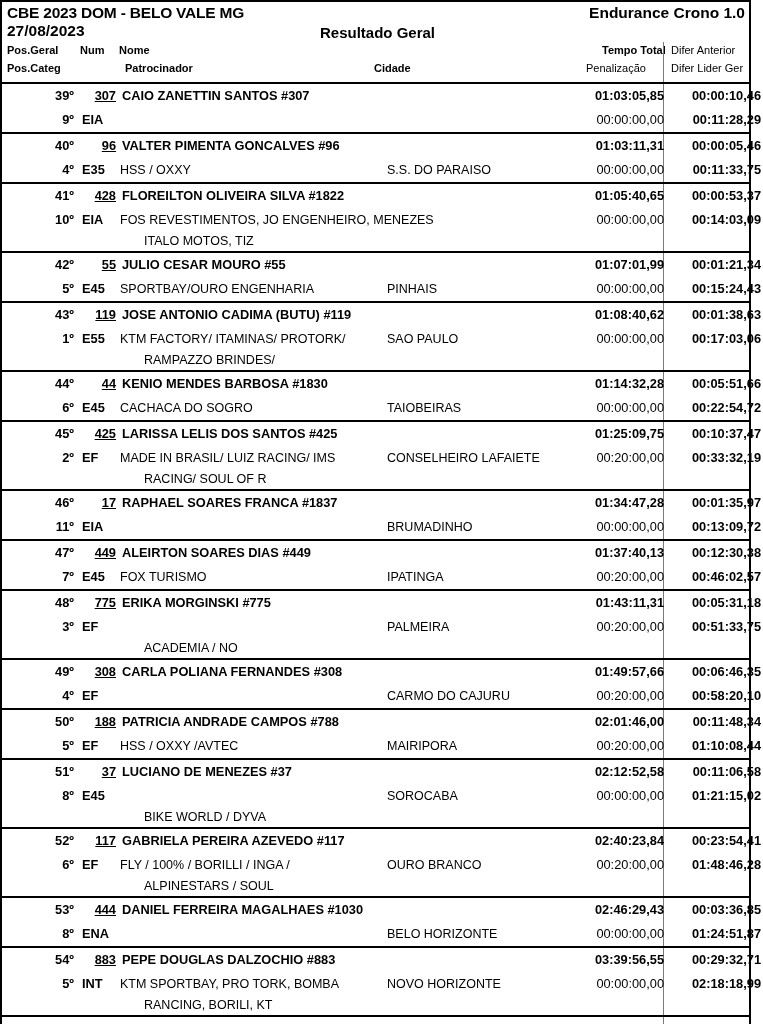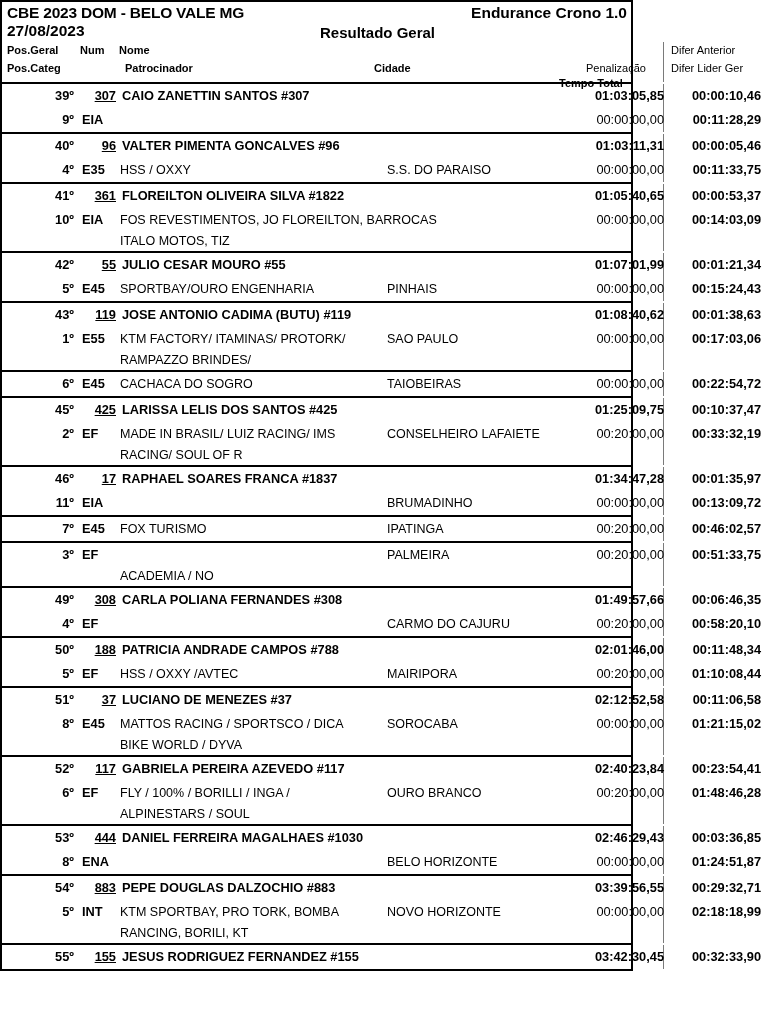--- a/index.html
+++ b/index.html
@@ -10,21 +10,21 @@
   body {
     width: 763px;
     height: 1024px;
     font-family: "Liberation Sans", sans-serif;
     color: #000000;
     overflow: hidden;
   }
 
   .page {
     position: relative;
-    width: 633px;
+    width: 751px;
     height: 1024px;
     background: #fff;
   }
 
   
   .doc-header {
     position: relative;
     height: 82px;
     border-left: 2px solid #000;
     border-right: 2px solid #000;
@@ -63,21 +63,21 @@
     font-size: 11px;
     white-space: nowrap;
   }
   .colhdr.b { font-weight: bold; }
   .h-posgeral { left: 5px;  top: 42px; }
   .h-num      { left: 78px; top: 42px; }
   .h-nome     { left: 117px; top: 42px; }
   .h-poscateg { left: 5px;  top: 60px; }
   .h-patro    { left: 123px; top: 60px; }
   .h-cidade   { left: 372px; top: 60px; }
-  .h-tempo    { left: 557px; top: 42px; margin-top: 33px; }
+  .h-tempo    { left: 600px; top: 42px; }
   .h-penal    { left: 584px; top: 60px; font-weight: normal; }
   .h-difant   { left: 669px; top: 42px; font-weight: normal; }
   .h-diflid   { left: 669px; top: 60px; font-weight: normal; }
 
   
   .tbody {
     border-left: 2px solid #000;
     border-right: 2px solid #000;
     border-top: 2px solid #000;
     border-bottom: 2px solid #000;
@@ -109,21 +109,21 @@
   .c-nome     { left: 120px; font-weight: bold; }
   .c-poscateg { left: 0;   width: 72px;  text-align: right; font-weight: bold; }
   .c-categ    { left: 80px; font-weight: bold; }
   .c-patro    { left: 118px; font-weight: normal; }
   .c-cidade   { left: 385px; font-weight: normal; }
   .c-tempo    { left: 540px; width: 122px; text-align: right; font-weight: bold; }
   .c-penal    { left: 540px; width: 122px; text-align: right; font-weight: normal; }
   .c-difant   { left: 666px; width: 93px;  text-align: right; font-weight: bold; }
   .c-diflid   { left: 666px; width: 93px;  text-align: right; font-weight: bold; }
 
-  .line.extra .c-patro { line-height: 19px; }
+  .line.extra .c-patro { line-height: 19px; margin-left: 24px; }
 
   
   .vdiv {
     position: absolute;
     left: 661px;
     top: 0;
     bottom: 0;
     width: 1px;
     background: #7a7a7a;
   }
@@ -187,29 +187,29 @@
           <div class="cell sm c-patro">HSS / OXXY</div>
           <div class="cell sm c-cidade">S.S. DO PARAISO</div>
           <div class="cell c-penal">00:00:00,00</div>
           <div class="cell c-diflid">00:11:33,75</div>
         </div>
       </div>
       <div class="rowgrp">
         <div class="vdiv"></div>
         <div class="line">
           <div class="cell c-posgeral">41º</div>
-          <div class="cell c-num">361</div>
+          <div class="cell c-num">428</div>
           <div class="cell c-nome">FLOREILTON OLIVEIRA SILVA #1822</div>
           <div class="cell c-tempo">01:05:40,65</div>
           <div class="cell c-difant">00:00:53,37</div>
         </div>
         <div class="line second">
           <div class="cell c-poscateg">10º</div>
           <div class="cell c-categ">EIA</div>
-          <div class="cell sm c-patro">FOS REVESTIMENTOS, JO FLOREILTON, BARROCAS</div>
+          <div class="cell sm c-patro">FOS REVESTIMENTOS, JO ENGENHEIRO, MENEZES</div>
           <div class="cell sm c-cidade"></div>
           <div class="cell c-penal">00:00:00,00</div>
           <div class="cell c-diflid">00:14:03,09</div>
         </div>
         <div class="line extra">
           <div class="cell sm c-patro" style="line-height:19px">ITALO MOTOS, TIZ</div>
         </div>
       </div>
       <div class="rowgrp">
         <div class="vdiv"></div>
@@ -245,20 +245,27 @@
           <div class="cell sm c-cidade">SAO PAULO</div>
           <div class="cell c-penal">00:00:00,00</div>
           <div class="cell c-diflid">00:17:03,06</div>
         </div>
         <div class="line extra">
           <div class="cell sm c-patro" style="line-height:19px">RAMPAZZO BRINDES/</div>
         </div>
       </div>
       <div class="rowgrp">
         <div class="vdiv"></div>
+        <div class="line">
+          <div class="cell c-posgeral">44º</div>
+          <div class="cell c-num">44</div>
+          <div class="cell c-nome">KENIO MENDES BARBOSA #1830</div>
+          <div class="cell c-tempo">01:14:32,28</div>
+          <div class="cell c-difant">00:05:51,66</div>
+        </div>
         <div class="line second">
           <div class="cell c-poscateg">6º</div>
           <div class="cell c-categ">E45</div>
           <div class="cell sm c-patro">CACHACA DO SOGRO</div>
           <div class="cell sm c-cidade">TAIOBEIRAS</div>
           <div class="cell c-penal">00:00:00,00</div>
           <div class="cell c-diflid">00:22:54,72</div>
         </div>
       </div>
       <div class="rowgrp">
@@ -295,31 +302,45 @@
           <div class="cell c-poscateg">11º</div>
           <div class="cell c-categ">EIA</div>
           <div class="cell sm c-patro"></div>
           <div class="cell sm c-cidade">BRUMADINHO</div>
           <div class="cell c-penal">00:00:00,00</div>
           <div class="cell c-diflid">00:13:09,72</div>
         </div>
       </div>
       <div class="rowgrp">
         <div class="vdiv"></div>
+        <div class="line">
+          <div class="cell c-posgeral">47º</div>
+          <div class="cell c-num">449</div>
+          <div class="cell c-nome">ALEIRTON SOARES DIAS #449</div>
+          <div class="cell c-tempo">01:37:40,13</div>
+          <div class="cell c-difant">00:12:30,38</div>
+        </div>
         <div class="line second">
           <div class="cell c-poscateg">7º</div>
           <div class="cell c-categ">E45</div>
           <div class="cell sm c-patro">FOX TURISMO</div>
           <div class="cell sm c-cidade">IPATINGA</div>
           <div class="cell c-penal">00:20:00,00</div>
           <div class="cell c-diflid">00:46:02,57</div>
         </div>
       </div>
       <div class="rowgrp">
         <div class="vdiv"></div>
+        <div class="line">
+          <div class="cell c-posgeral">48º</div>
+          <div class="cell c-num">775</div>
+          <div class="cell c-nome">ERIKA MORGINSKI #775</div>
+          <div class="cell c-tempo">01:43:11,31</div>
+          <div class="cell c-difant">00:05:31,18</div>
+        </div>
         <div class="line second">
           <div class="cell c-poscateg">3º</div>
           <div class="cell c-categ">EF</div>
           <div class="cell sm c-cidade">PALMEIRA</div>
           <div class="cell c-penal">00:20:00,00</div>
           <div class="cell c-diflid">00:51:33,75</div>
         </div>
         <div class="line extra">
           <div class="cell sm c-patro" style="line-height:19px">ACADEMIA /  NO</div>
         </div>
@@ -365,21 +386,20 @@
         <div class="line">
           <div class="cell c-posgeral">51º</div>
           <div class="cell c-num">37</div>
           <div class="cell c-nome">LUCIANO DE MENEZES #37</div>
           <div class="cell c-tempo">02:12:52,58</div>
           <div class="cell c-difant">00:11:06,58</div>
         </div>
         <div class="line second">
           <div class="cell c-poscateg">8º</div>
           <div class="cell c-categ">E45</div>
-          <div class="cell sm c-patro">MATTOS RACING / SPORTSCO / DICA</div>
           <div class="cell sm c-cidade">SOROCABA</div>
           <div class="cell c-penal">00:00:00,00</div>
           <div class="cell c-diflid">01:21:15,02</div>
         </div>
         <div class="line extra">
           <div class="cell sm c-patro" style="line-height:19px">BIKE WORLD / DYVA</div>
         </div>
       </div>
       <div class="rowgrp">
         <div class="vdiv"></div>

